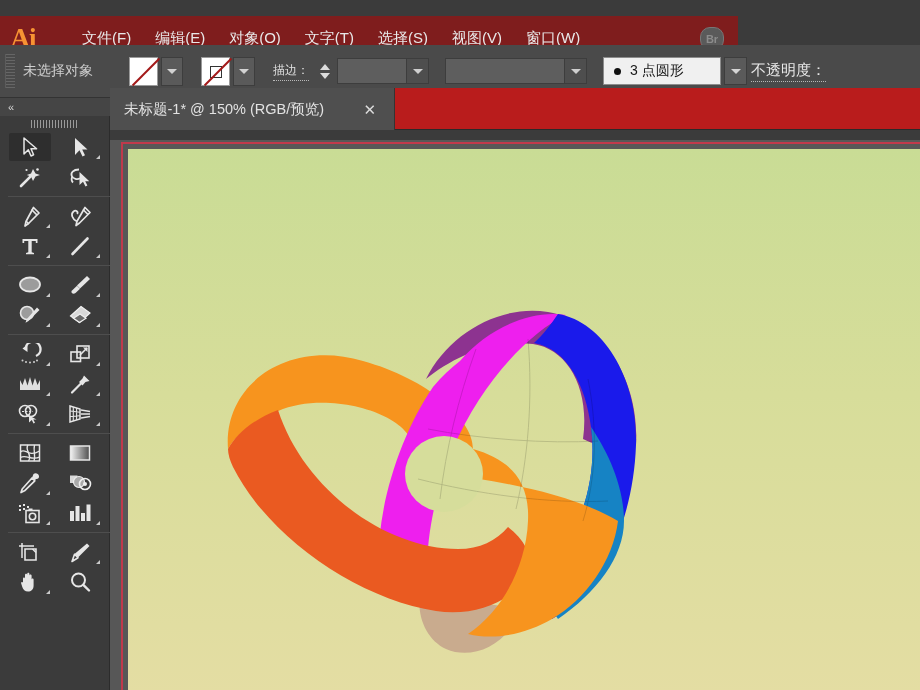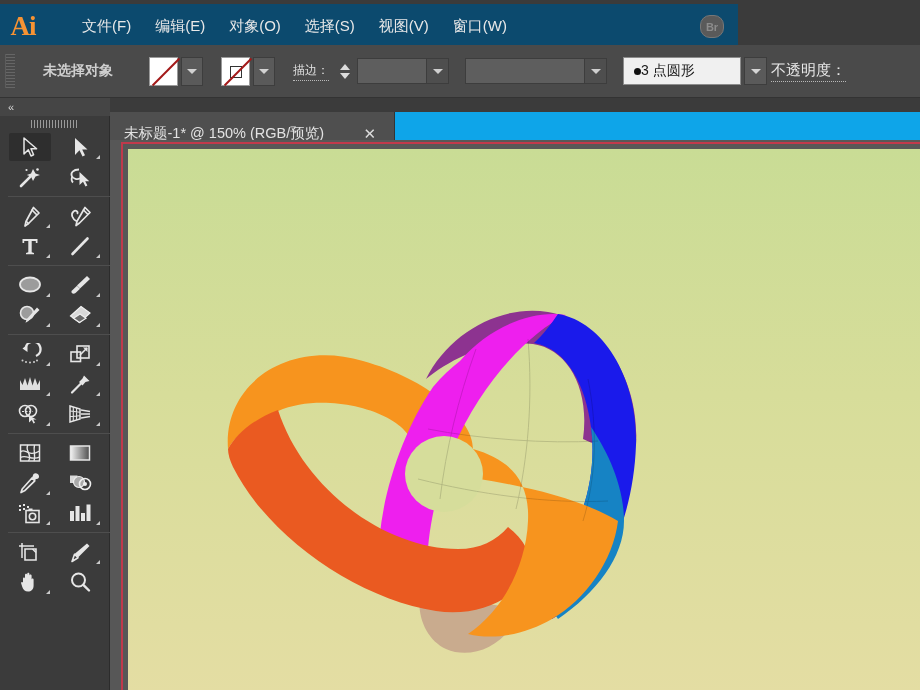--- a/index.html
+++ b/index.html
@@ -6,22 +6,22 @@
   html, body {
     width: 920px; height: 690px;
     overflow: hidden;
     background: #3b3b3b;
     font-family: "Liberation Sans", "DejaVu Sans", sans-serif;
   }
   #app { position: relative; width: 920px; height: 690px; }
 
   
   .menubar {
-    position: absolute; left: 0; top: 4px; width: 738px; height: 45px;
-    background: #0c4a6e;
+    position: absolute; left: 0; top: 16px; width: 738px; height: 45px;
+    background: #7f1d1d;
     display: flex; align-items: center;
   }
   .ai-logo {
     width: 46px; height: 45px;
     display: flex; align-items: center; justify-content: center;
     color: #f79333;
     font-family: "Liberation Serif", "DejaVu Serif", serif;
     font-size: 27px; font-weight: bold; letter-spacing: -1px;
   }
   .menu-items { display: flex; align-items: center; height: 45px; margin-left: 24px; }
@@ -45,21 +45,21 @@
     background: #4a4a4a;
     border-bottom: 1px solid #333;
     display: flex; align-items: center;
   }
   .grip {
     width: 10px; height: 34px; margin-left: 5px; margin-right: 8px;
     background: repeating-linear-gradient(to bottom,
       #666 0px, #666 1px, #4a4a4a 1px, #4a4a4a 3px);
     border-left: 1px solid #5c5c5c;
   }
-  .sel-label { color: #cfcfcf; font-size: 14px; margin-left: 20px; white-space: nowrap; font-weight: bold; }
+  .sel-label { color: #cfcfcf; font-size: 14px; margin-left: 0; white-space: nowrap; }
 
   .swatch-group { display: flex; align-items: center; margin-left: 36px; }
   .swatch {
     width: 29px; height: 29px; background: #fff;
     border: 1px solid #9a9a9a; position: relative;
   }
   .swatch .slash {
     position: absolute; left: -3px; top: 50%; width: 38px; height: 2px;
     background: #a31919; transform: rotate(-45deg); transform-origin: center;
   }
@@ -106,42 +106,42 @@
     content: ""; width: 0; height: 0;
     border-left: 5px solid transparent; border-right: 5px solid transparent;
     border-top: 5px solid #cfcfcf;
   }
   .combo { display: flex; align-items: center; margin-left: 4px; }
   .brush-combo {
     display: flex; align-items: center; margin-left: 16px;
   }
   .brush-field {
     width: 118px; height: 28px; background: #f0f0f0; border: 1px solid #8c8c8c;
-    display: flex; align-items: center; padding: 0 10px;
+    display: flex; align-items: center; gap: 9px; padding: 0 10px;
     color: #161616; font-size: 14px;
   }
   .brush-dot { width: 7px; height: 7px; border-radius: 50%; background: #111; flex: none; }
   .brush-caret {
     width: 23px; height: 28px; background: #5a5a5a; border: 1px solid #3d3d3d;
     display: flex; align-items: center; justify-content: center; margin-left: 3px;
   }
   .brush-caret:after {
     content: ""; width: 0; height: 0;
     border-left: 5px solid transparent; border-right: 5px solid transparent;
     border-top: 5px solid #d5d5d5;
   }
   .opacity-label {
     color: #e8e8e8; font-size: 15px; margin-left: 4px; white-space: nowrap;
     border-bottom: 1px dotted #b9b9b9; padding-bottom: 1px;
   }
 
   
   .tabbar {
-    position: absolute; left: 110px; top: 112px; width: 810px; height: 42px;
-    background: #0ea5e9; border-bottom: 1px solid #2a2a2a;
+    position: absolute; left: 110px; top: 88px; width: 810px; height: 42px;
+    background: #b91c1c; border-bottom: 1px solid #2a2a2a;
   }
   .doc-tab {
     position: absolute; left: 0; top: 0; width: 285px; height: 42px;
     background: #4f4f4f;
     border-right: 1px solid #343434;
     display: flex; align-items: center; padding: 0 14px;
   }
   .doc-tab-title { color: #e2e2e2; font-size: 14.5px; white-space: nowrap; }
   .doc-tab-close {
     margin-left: auto; color: #dcdcdc; font-size: 15px; line-height: 1;
@@ -205,20 +205,21 @@
 <body>
 
 <div id="app">
 
   <div class="menubar">
     <div class="ai-logo">Ai</div>
     <div class="menu-items">
       <div class="menu-item">文件(F)</div>
       <div class="menu-item">编辑(E)</div>
       <div class="menu-item">对象(O)</div>
+      <div class="menu-item">文字(T)</div>
       <div class="menu-item">选择(S)</div>
       <div class="menu-item">视图(V)</div>
       <div class="menu-item">窗口(W)</div>
     </div>
     <div class="br-btn">Br</div>
   </div>
 
   <div class="controlbar">
     <div class="grip"></div>
     <div class="sel-label">未选择对象</div>

